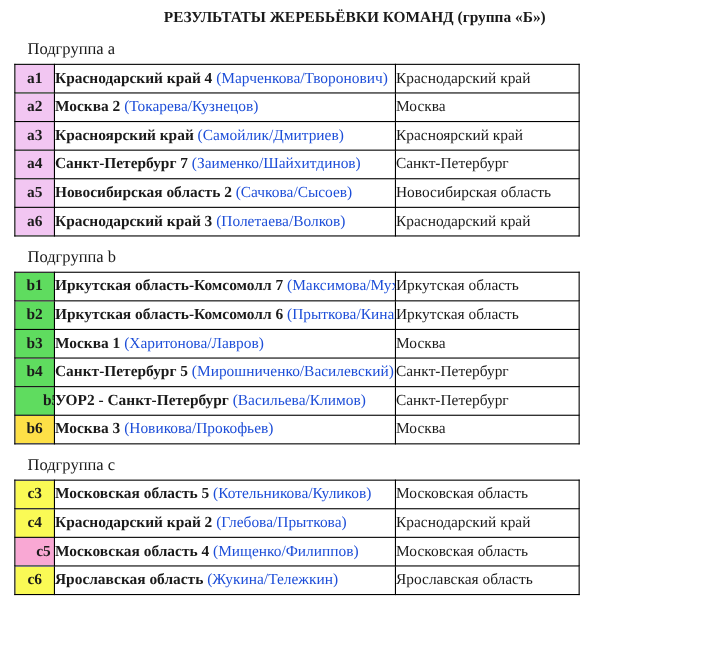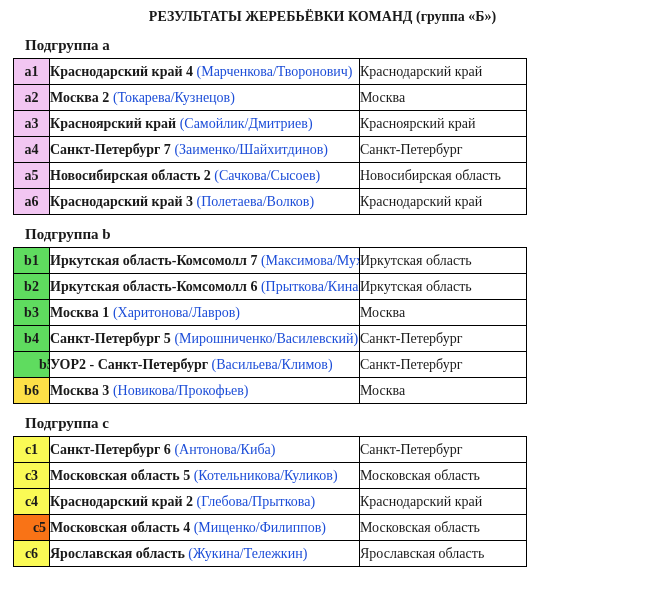--- a/index.html
+++ b/index.html
@@ -18,21 +18,21 @@
     padding: 8px 13px 0 13px;
     box-sizing: border-box;
   }
   .title {
     text-align: center;
     font-weight: bold;
     font-size: 14px;
     line-height: 18px;
   }
   .heading {
-    font-weight: bold;
+    font-weight: normal;
     font-size: 15px;
     line-height: 18px;
     margin: 10px 0 4px 12px;
   }
   table.draw-table {
     border-collapse: collapse;
     width: 514px;
     table-layout: fixed;
     border: 1.5px solid #000;
   }
@@ -145,36 +145,31 @@
         </tr>
       </tbody>
     </table>
   </section>
 
   <section>
     <div class="heading">Подгруппа c</div>
     <table class="draw-table">
       <tbody>
         <tr>
-          <td class="code" style="background: rgb(250, 250, 85);">c1</td>
-          <td class="team"><span class="tname">Санкт-Петербург 6</span> <span class="players">(Антонова/Киба)</span></td>
-          <td class="region">Санкт-Петербург</td>
-        </tr>
-        <tr>
           <td class="code" style="background: rgb(250, 250, 85);">c3</td>
           <td class="team"><span class="tname">Московская область 5</span> <span class="players">(Котельникова/Куликов)</span></td>
           <td class="region">Московская область</td>
         </tr>
         <tr>
           <td class="code" style="background: rgb(250, 250, 85);">c4</td>
           <td class="team"><span class="tname">Краснодарский край 2</span> <span class="players">(Глебова/Прыткова)</span></td>
           <td class="region">Краснодарский край</td>
         </tr>
         <tr>
-          <td class="code" style="background: #f97316; padding-left: 16px;">c5</td>
+          <td class="code" style="background: #f9a8d4; padding-left: 16px;">c5</td>
           <td class="team"><span class="tname">Московская область 4</span> <span class="players">(Мищенко/Филиппов)</span></td>
           <td class="region">Московская область</td>
         </tr>
         <tr>
           <td class="code" style="background: rgb(250, 250, 85);">c6</td>
           <td class="team"><span class="tname">Ярославская область</span> <span class="players">(Жукина/Тележкин)</span></td>
           <td class="region">Ярославская область</td>
         </tr>
       </tbody>
     </table>

